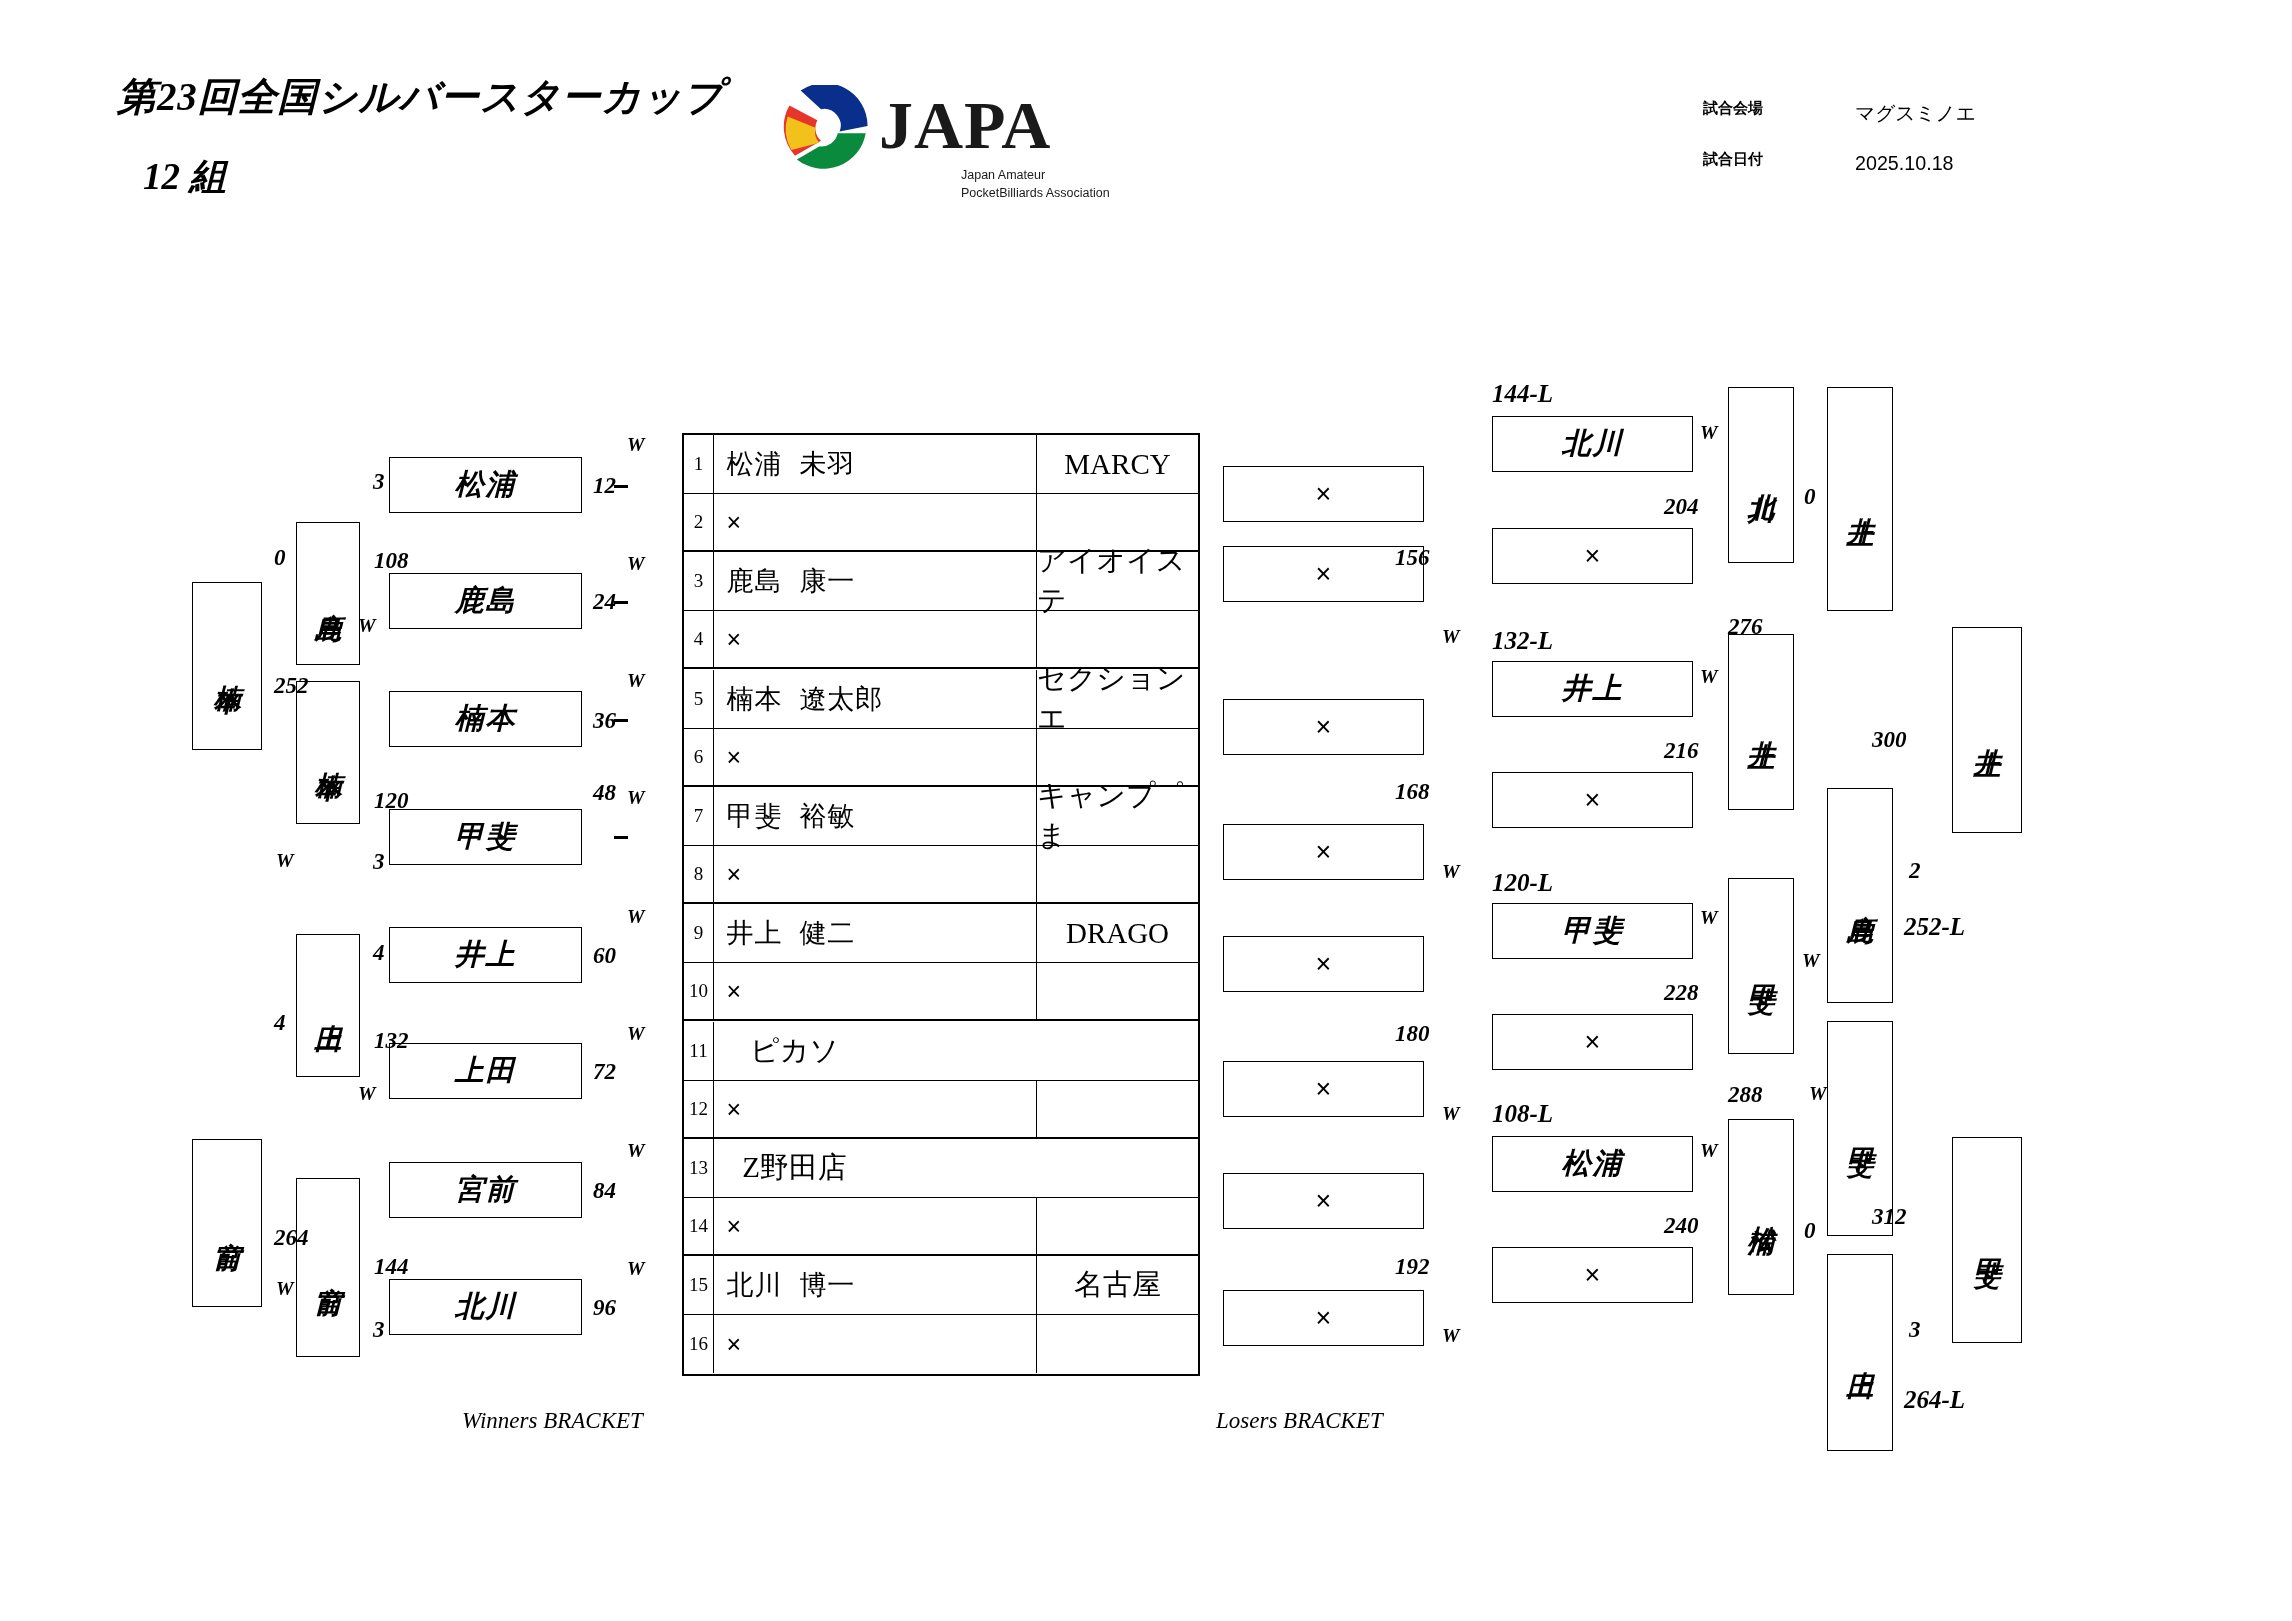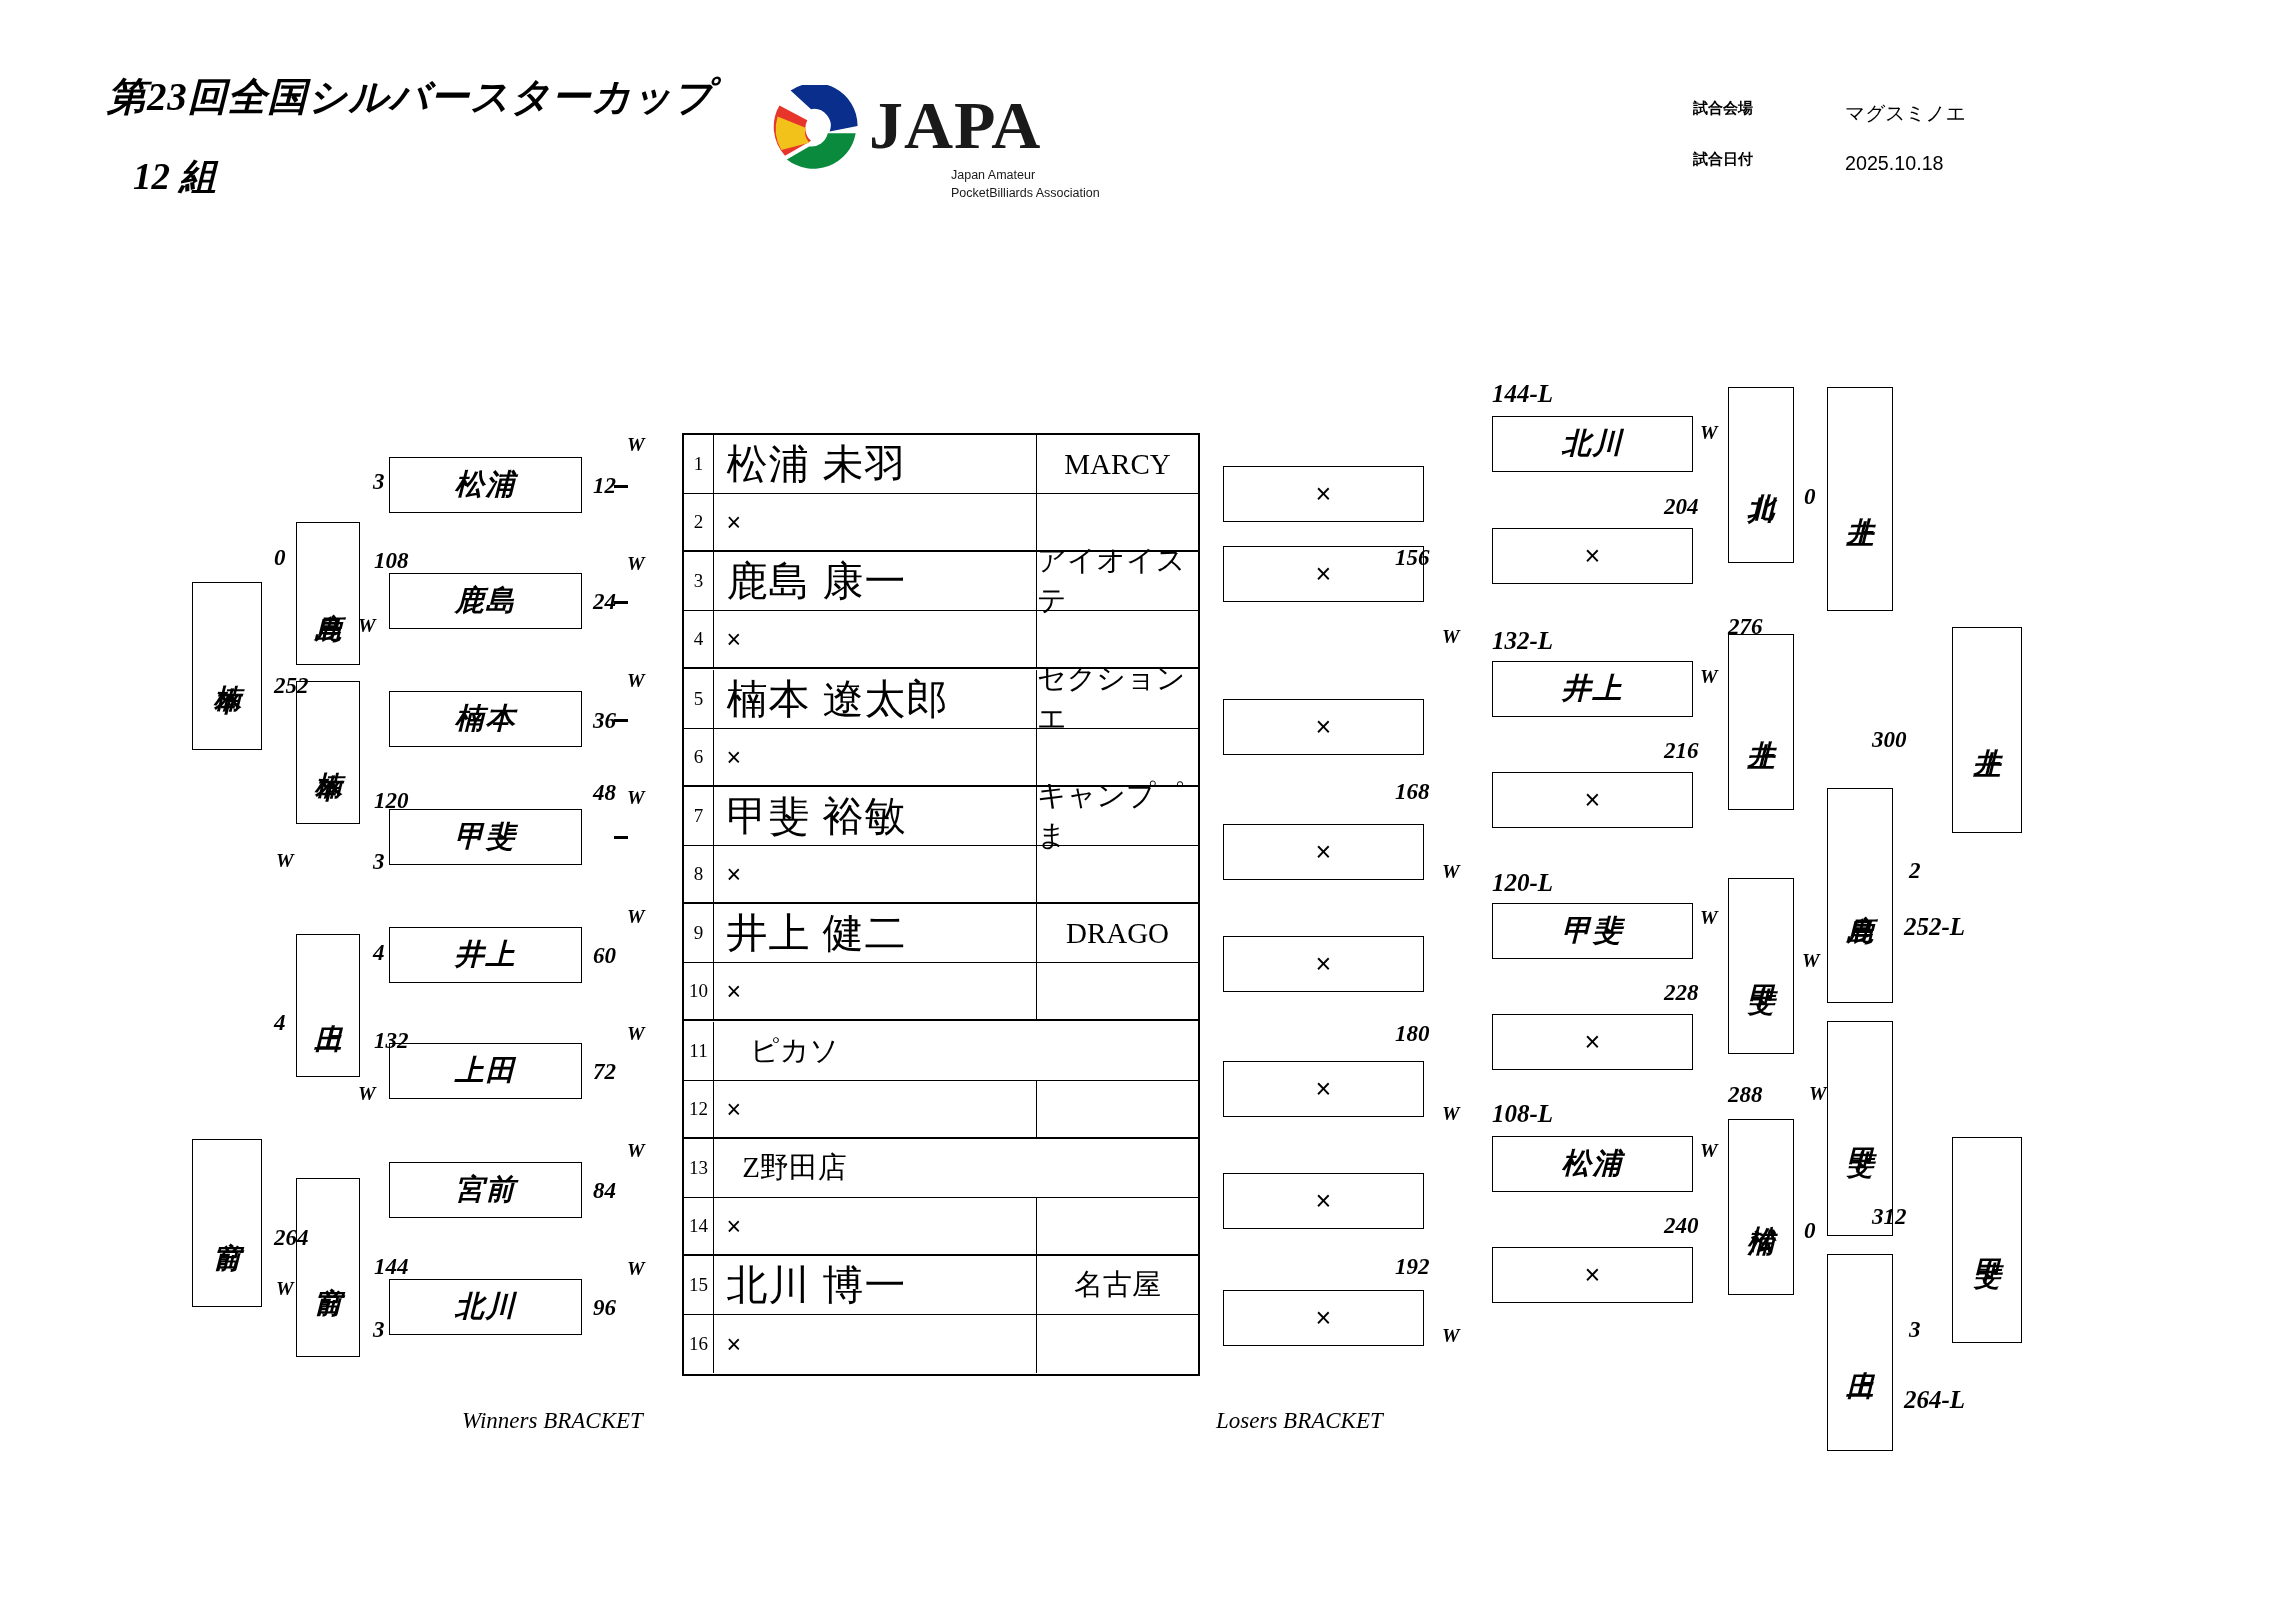--- a/index.html
+++ b/index.html
@@ -8,21 +8,21 @@
     background: #ffffff;
   }
   body {
     width: 2293px;
     height: 1622px;
     position: relative;
     font-family: "Liberation Serif", serif;
     color: #000;
     overflow: hidden;
   }
-  .abs { position: absolute; }
+  .abs { position: absolute; margin-left: 10px; }
 
   
   #title-main {
     left: 107px; top: 70px;
     font-family: "Liberation Serif", serif;
     font-style: italic;
     font-weight: 700;
     font-size: 39px;
     letter-spacing: 0.9px;
     white-space: nowrap;
@@ -173,22 +173,22 @@
     font-family: "Liberation Serif", serif;
     font-size: 19px;
     border-right: 1.8px solid #000;
     box-sizing: border-box;
   }
   .ct-name {
     flex: 1;
     display: flex;
     align-items: center;
     padding-left: 12.5px;
-    font-family: Liberation Sans, sans-serif;
-    font-size: 41px;
+    font-family: Liberation Mono, monospace;
+    font-size: 27px;
     letter-spacing: 0.9px;
     border-right: 1.8px solid #000;
     box-sizing: border-box;
   }
   .ct-team {
     width: 161px;
     flex: none;
     display: flex;
     align-items: center;
     justify-content: center;

